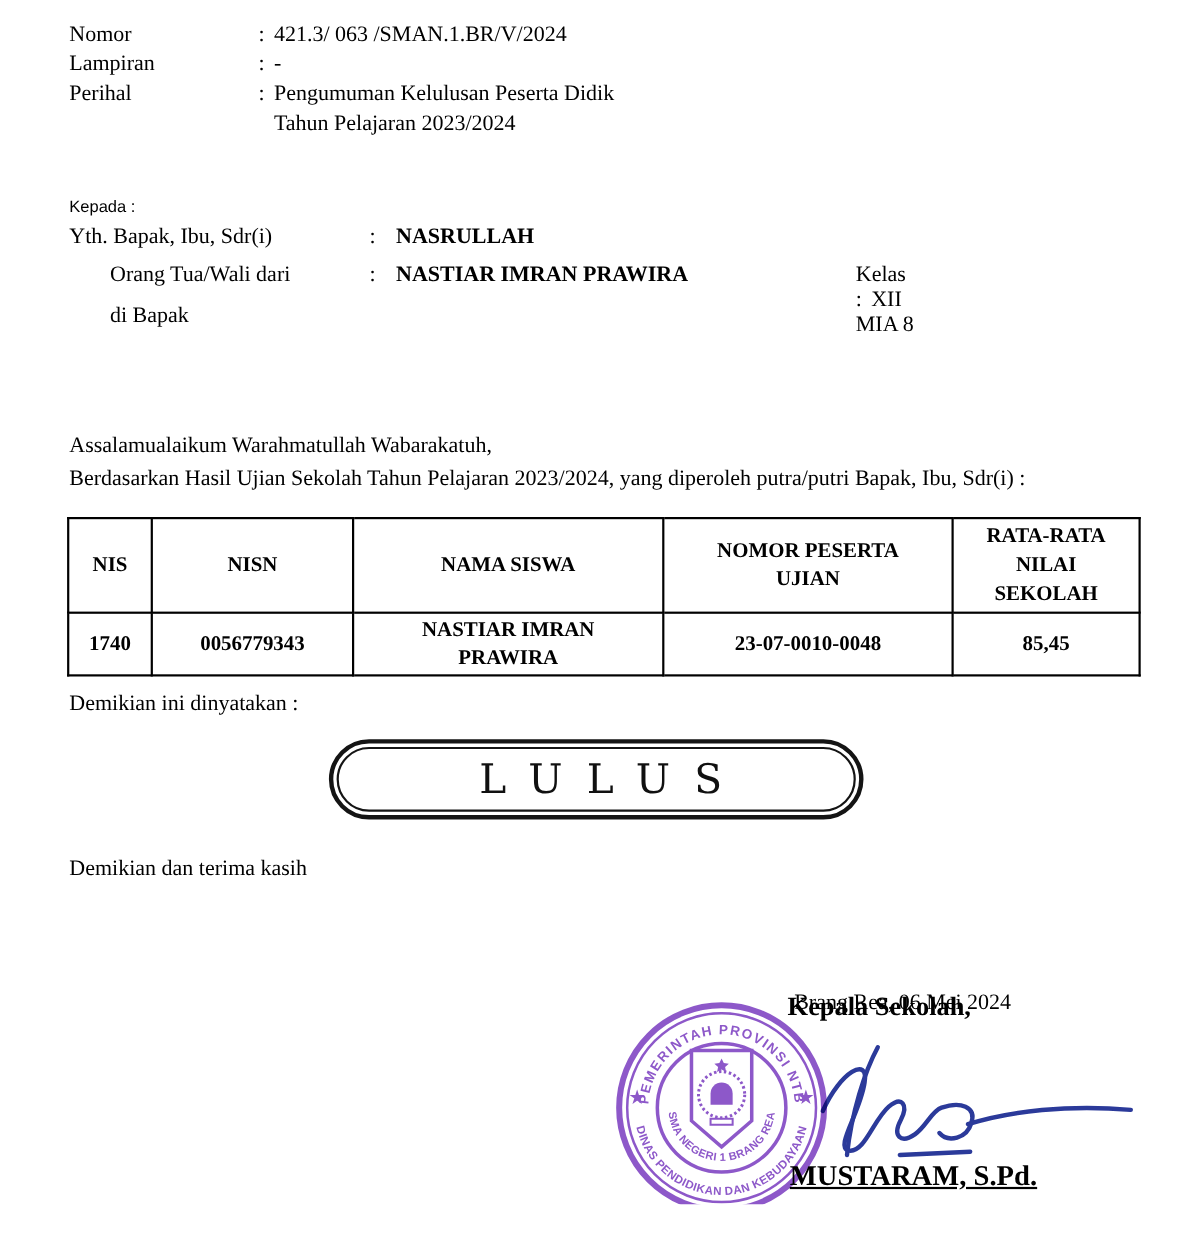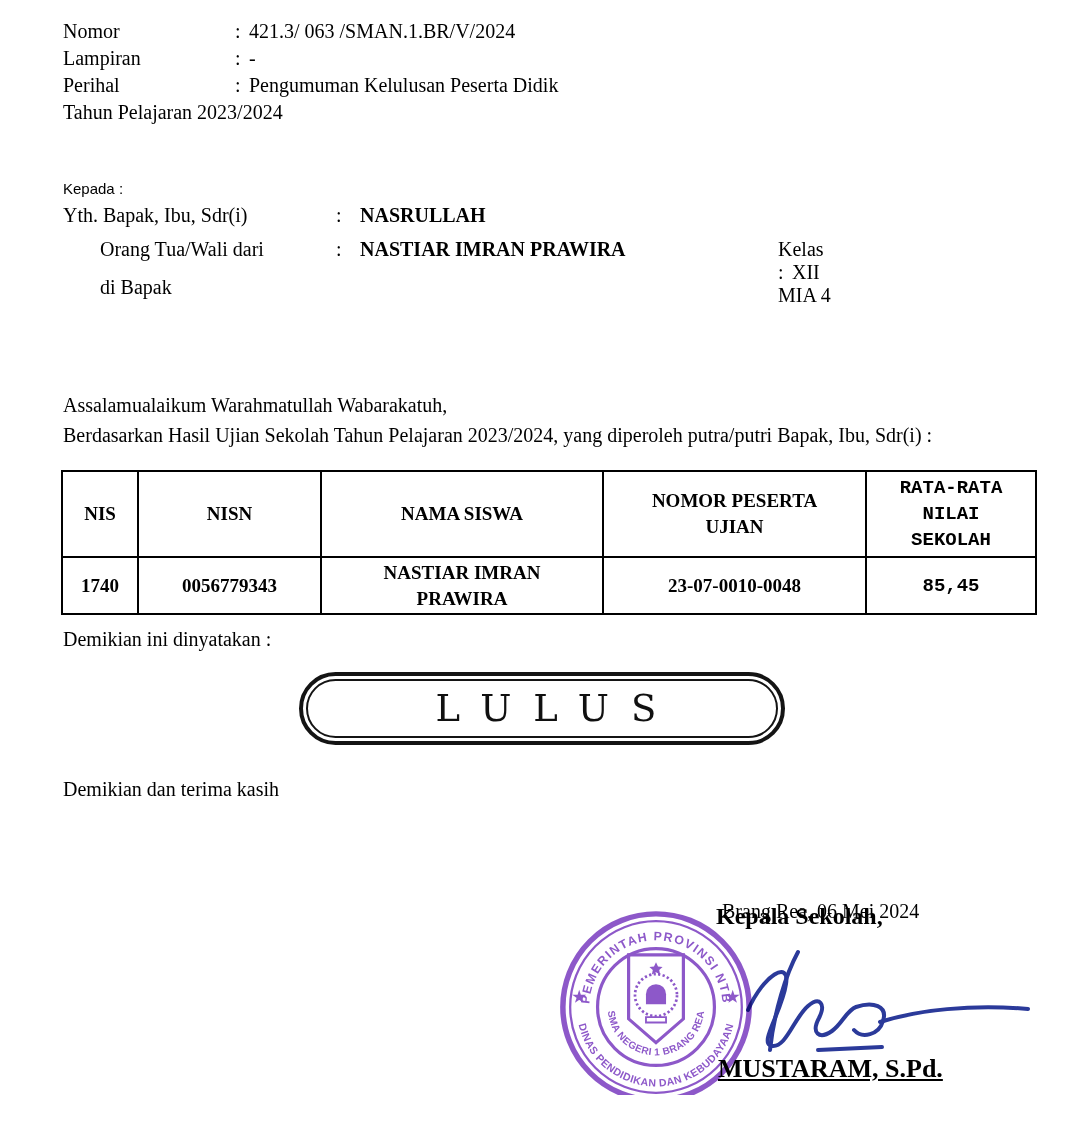--- a/index.html
+++ b/index.html
@@ -6,21 +6,21 @@
   html,body { background:#ffffff; }
   .page {
     position:relative; width:1080px; height:1095px; background:#ffffff;
     font-family:"Liberation Serif", serif; color:#000; overflow:hidden;
   }
   
   .hdr { position:absolute; left:63px; top:18px; font-size:20px; line-height:27px; }
   .hdr-row { display:flex; }
   .hdr-label { width:172px; }
   .hdr-colon { width:14px; }
-  .hdr-value2 { }
+  .hdr-value2 { margin-left:186px; }
   
   .kepada { position:absolute; left:63px; top:180px; font-family:"Liberation Sans", sans-serif; font-size:15px; }
   .recip { position:absolute; left:63px; top:204px; font-size:20px; }
   .krow { position:relative; height:34px; }
   .klabel { display:inline-block; width:273px; vertical-align:top; }
   .klabel.indent { padding-left:37px; }
   .kcolon { display:inline-block; width:24px; }
   .kname { font-weight:bold; }
   .kelas { position:absolute; left:715px; top:0; }
   .kelas-label { display:inline-block; width:74px; }
@@ -31,21 +31,21 @@
   .grades { position:absolute; left:61px; top:470px; border-collapse:collapse; table-layout:fixed; }
   .grades col.c1{width:76px} .grades col.c2{width:183px} .grades col.c3{width:282px}
   .grades col.c4{width:263px} .grades col.c5{width:170px}
   .grades th, .grades td {
     border:2px solid #000; text-align:center; vertical-align:middle;
     font-weight:bold; font-size:19px; line-height:26px; font-family:"Liberation Serif", serif;
   }
   .grades th { height:86px; }
   .grades td { height:57px; }
   .grades th:nth-child(4), .grades td:nth-child(4) { padding:0 28px; }
-  .grades th:nth-child(5), .grades td:nth-child(5) { padding:0 26px;font-family:Liberation Mono, monospace; }
+  .grades th:nth-child(5), .grades td:nth-child(5) { padding:0 26px; }
   .grades td:nth-child(3) { padding:0 48px; }
   
   .lead { position:absolute; left:63px; top:628px; font-size:20px; }
   .lulus-outer {
     position:absolute; left:299px; top:672px; width:486px; height:73px;
     border:4px solid #141414; border-radius:37px; padding:3px;
   }
   .lulus-inner {
     width:100%; height:100%; border:2px solid #141414; border-radius:30px;
     display:flex; align-items:center; justify-content:center;
@@ -92,21 +92,21 @@
   </div>
 
   <div class="kepada">Kepada :</div>
   <div class="recip">
     <div class="krow">
       <span class="klabel">Yth. Bapak, Ibu, Sdr(i)</span><span class="kcolon">:</span><span class="kname">NASRULLAH</span>
     </div>
     <div class="krow">
       <span class="klabel indent">Orang Tua/Wali dari</span><span class="kcolon">:</span><span class="kname">NASTIAR IMRAN PRAWIRA</span>
       <span class="kelas">
-        <span class="kelas-label">Kelas</span><span class="kelas-colon">:</span><span>XII MIA 4</span>
+        <span class="kelas-label">Kelas</span><span class="kelas-colon">:</span><span>XII MIA 8</span>
       </span>
     </div>
     <div class="krow" style="margin-top:4px;">
       <span class="klabel indent">di Bapak</span>
     </div>
   </div>
 
   <div class="para">
     <div>Assalamualaikum Warahmatullah Wabarakatuh,</div>
     <div>Berdasarkan Hasil Ujian Sekolah Tahun Pelajaran 2023/2024, yang diperoleh putra/putri Bapak, Ibu, Sdr(i) :</div>

